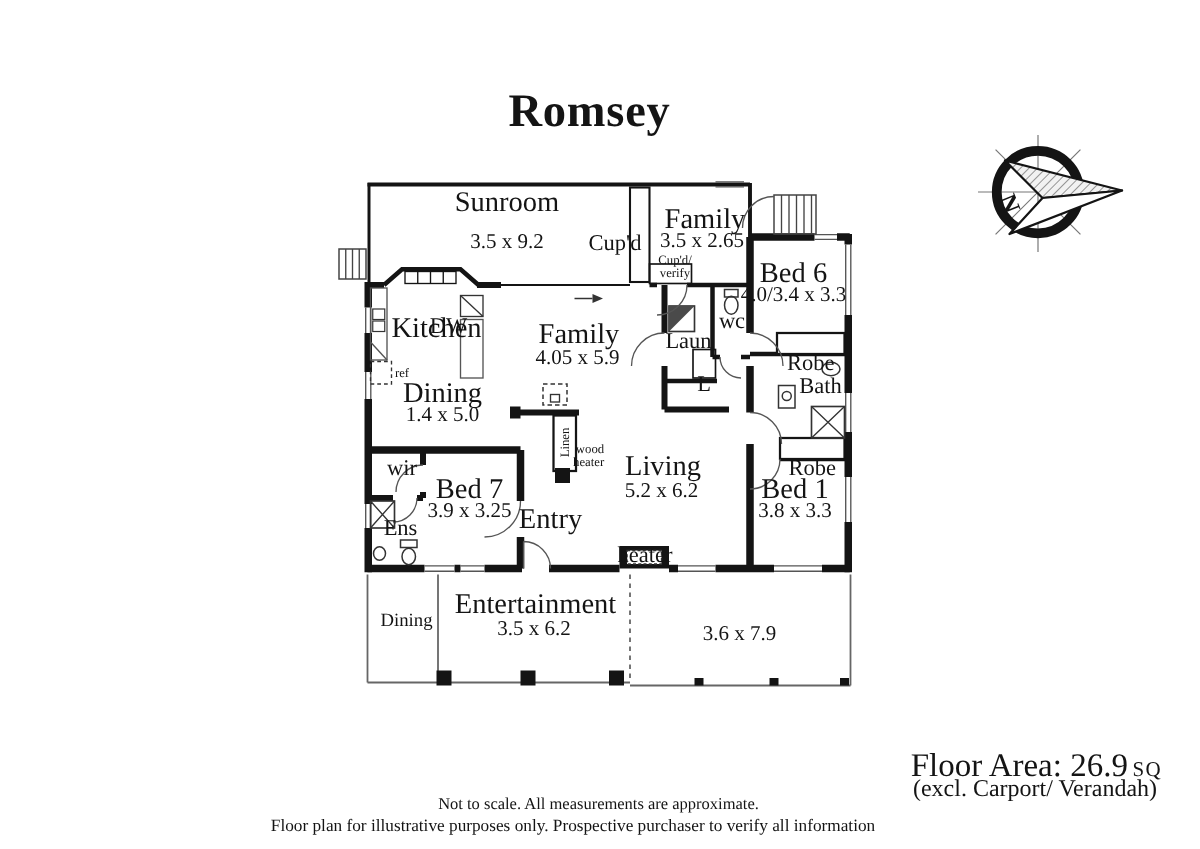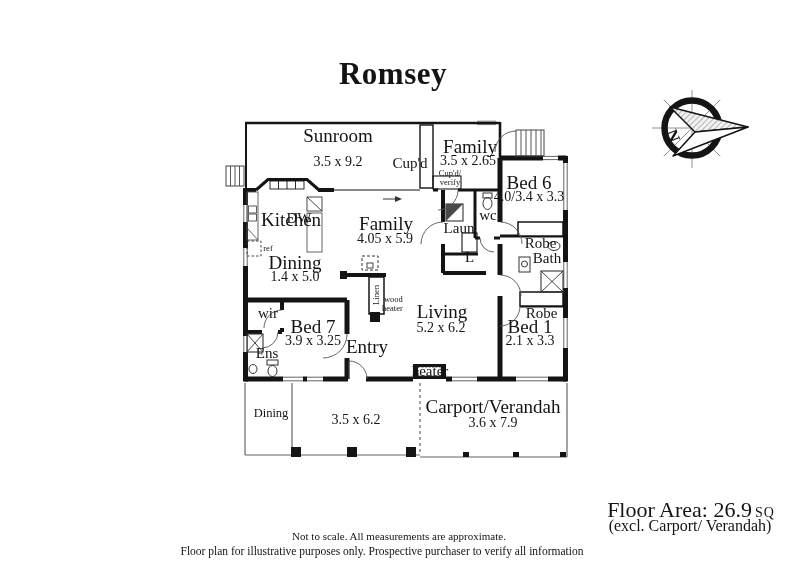--- a/index.html
+++ b/index.html
@@ -230,29 +230,29 @@
   <div class="lbl dims" style="left:441px;top:328px">5.2 x 6.2</div>
 
   <div class="lbl mid" style="left:268px;top:313px">wir</div>
   <div class="lbl room" style="left:313px;top:327px">Bed 7</div>
   <div class="lbl dims" style="left:313px;top:341px">3.9 x 3.25</div>
   <div class="lbl mid" style="left:267px;top:353px">Ens</div>
 
   <div class="lbl room" style="left:367px;top:347px">Entry</div>
 
   <div class="lbl room" style="left:530px;top:327px">Bed 1</div>
-  <div class="lbl dims" style="left:530px;top:341px">2.1 x 3.3</div>
+  <div class="lbl dims" style="left:530px;top:341px">3.8 x 3.3</div>
 
   <div class="lbl sm" style="left:430px;top:357px">heater</div>
 
   <div class="lbl" style="left:271px;top:414px;font-size:12.5px">Dining</div>
 
+  <div class="lbl room" style="left:357px;top:404px">Entertainment</div>
   <div class="lbl dims" style="left:356px;top:420px">3.5 x 6.2</div>
 
-  <div class="lbl room" style="left:493px;top:407px">Carport/Verandah</div>
   <div class="lbl dims" style="left:493px;top:423px">3.6 x 7.9</div>
 
   <div class="lbl floorarea" style="left:691px;top:510px">
     <span>Floor Area: 26.9</span><span class="sq">SQ</span>
   </div>
   <div class="lbl subnote" style="left:690px;top:526px">(excl. Carport/ Verandah)</div>
 
   <div class="lbl disc1" style="left:399px;top:537px">Not to scale. All measurements are approximate.</div>
   <div class="lbl disc2" style="left:382px;top:551px">Floor plan for illustrative purposes only. Prospective purchaser to verify all information</div>
 

